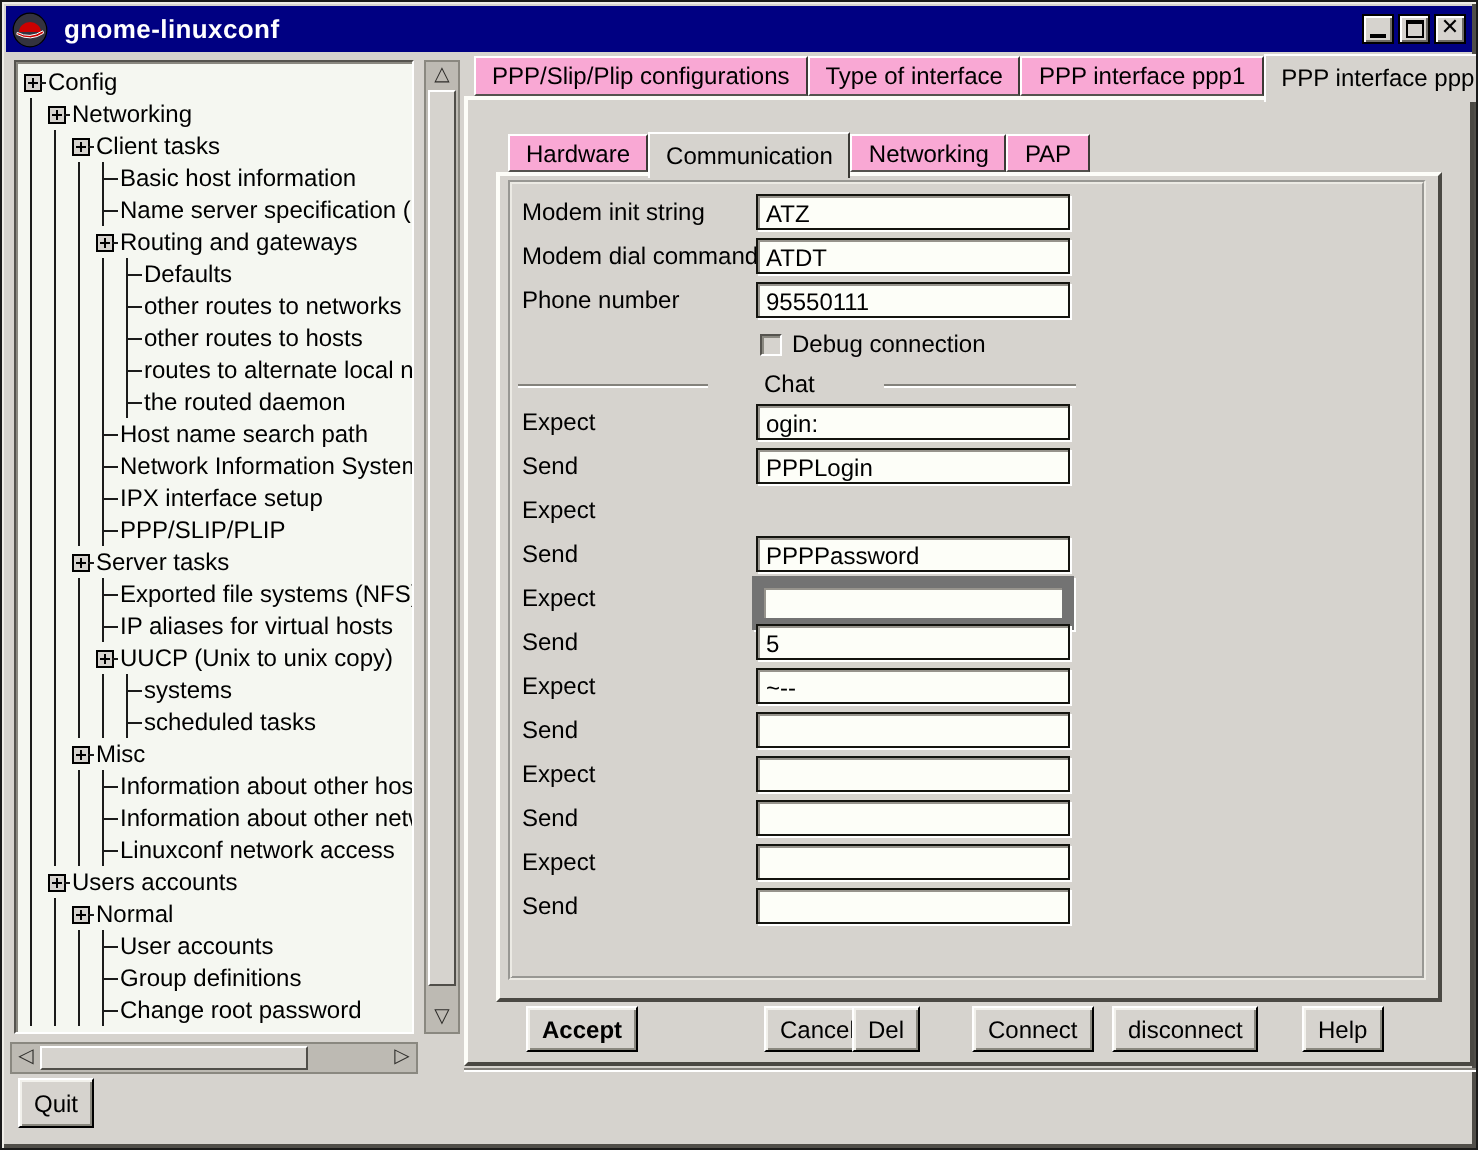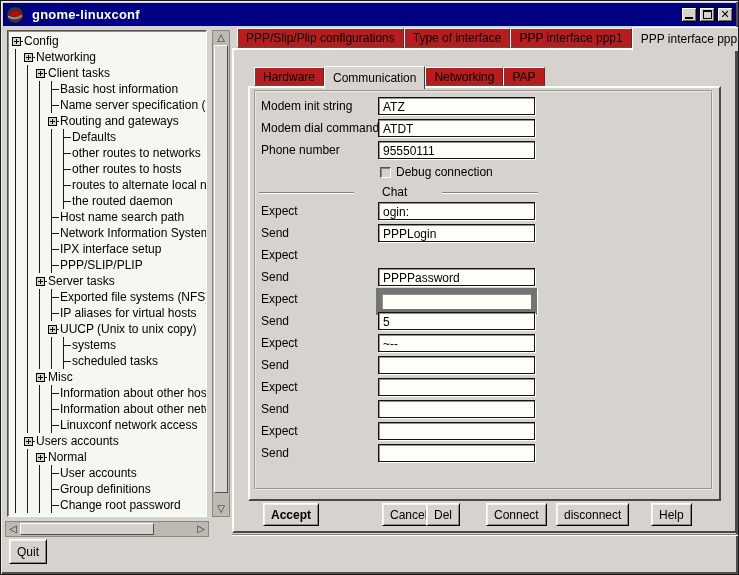--- a/index.html
+++ b/index.html
@@ -47,21 +47,21 @@
   .hthumb{height:12px;width:134px;margin-left:0;background:#d6d3ce;border:1px solid;border-color:#fff #504e49 #504e49 #fff;}
   .hspacer{flex:1;}
   
   .gbtn{background:#d6d3ce;border:1px solid;border-color:#fff #000 #000 #fff;
     box-shadow:inset 1px 1px 0 #f2f1ec, inset -1px -1px 0 #8a887f;
     font-size:12px;padding:3px 7px;display:inline-block;text-align:center;}
   .quit{position:absolute;left:8px;top:538px;height:25px;min-width:32px;}
   
   .outer-tabs{position:absolute;left:236px;top:25px;height:22px;display:flex;align-items:flex-end;z-index:4;}
   .inner-tabs{position:absolute;left:253px;top:62px;height:23px;display:flex;align-items:flex-end;z-index:4;}
-  .tab{background:#b91c1c;border:1px solid;border-color:#fff #3c3a36 #55534e #fff;
+  .tab{background:#f9a8d4;border:1px solid;border-color:#fff #3c3a36 #55534e #fff;
     padding:2px 8px 3px 8px;height:20px;white-space:nowrap;}
   .tab.active{background:#d6d3ce;height:24px;margin-bottom:-3px;border-bottom:none;padding-top:4px;z-index:5;}
   .inner-tabs .tab{height:19px;}
   .inner-tabs .tab.active{height:23px;margin-bottom:-3px;}
   .outer-body{position:absolute;left:231px;top:47px;width:505px;height:485px;background:#d6d3ce;
     border:2px solid;border-color:#fdfdf8 #4a4843 #4a4843 #fdfdf8;z-index:1;}
   .inner-body{position:absolute;left:247px;top:85px;width:473px;height:415px;background:#d6d3ce;
     border:2px solid;border-color:#fdfdf8 #4a4843 #4a4843 #fdfdf8;z-index:2;}
   
   .formframe{position:absolute;left:253px;top:89px;width:459px;height:400px;z-index:3;

